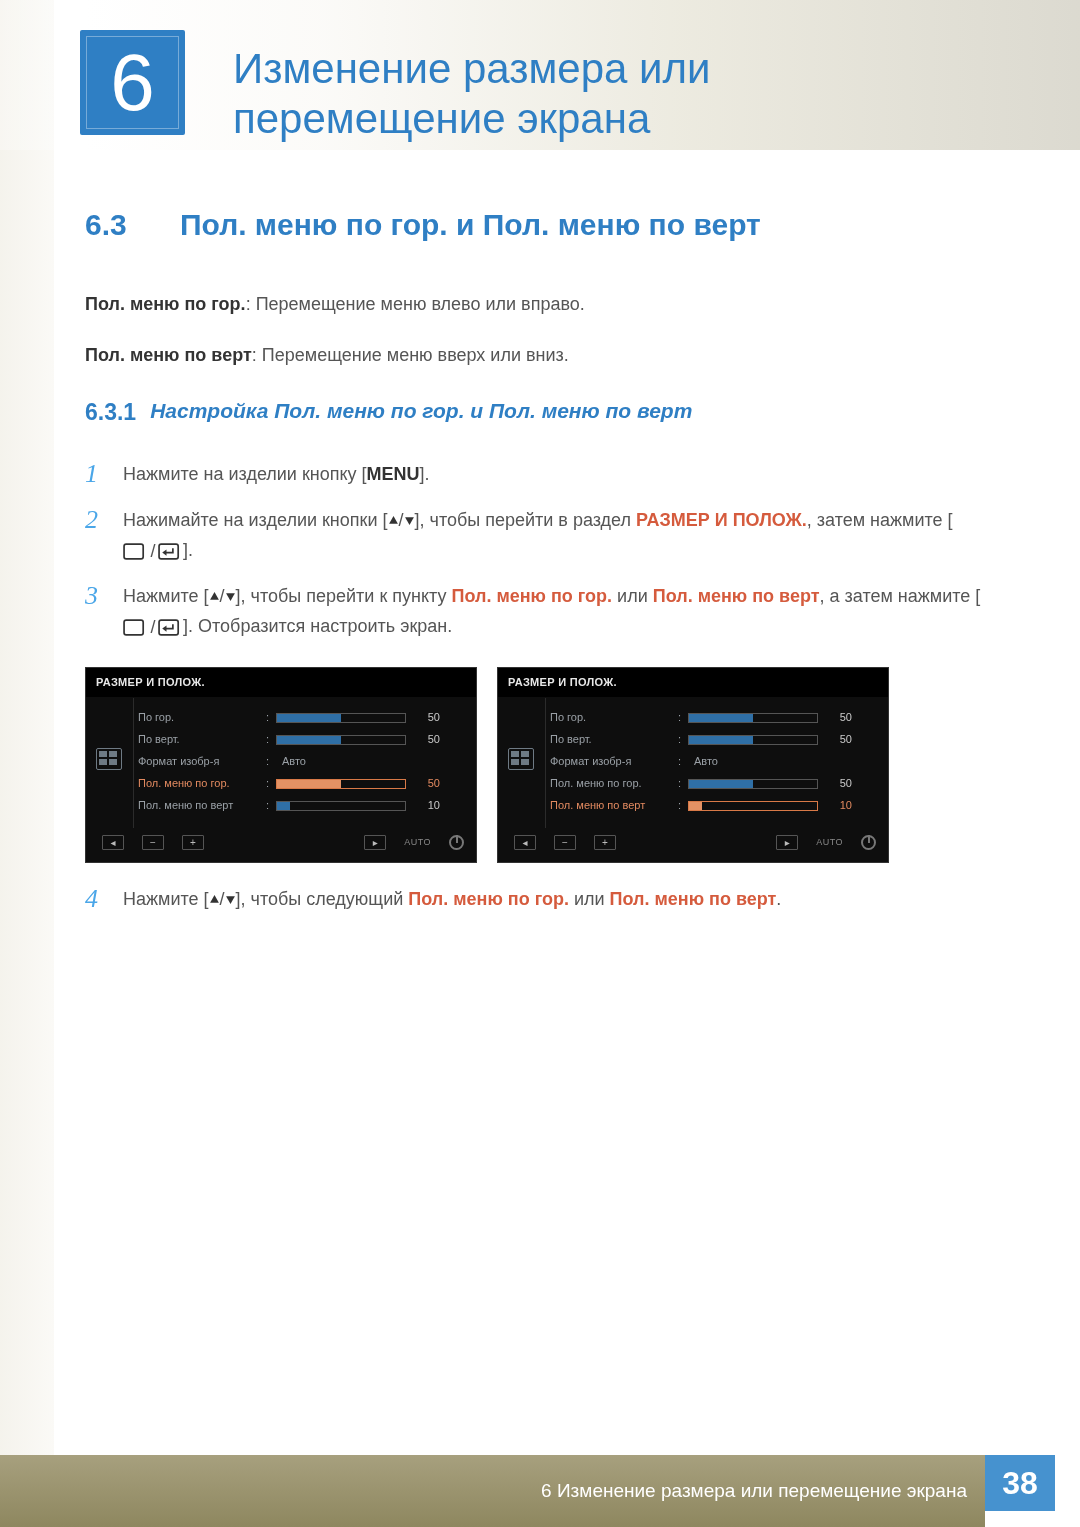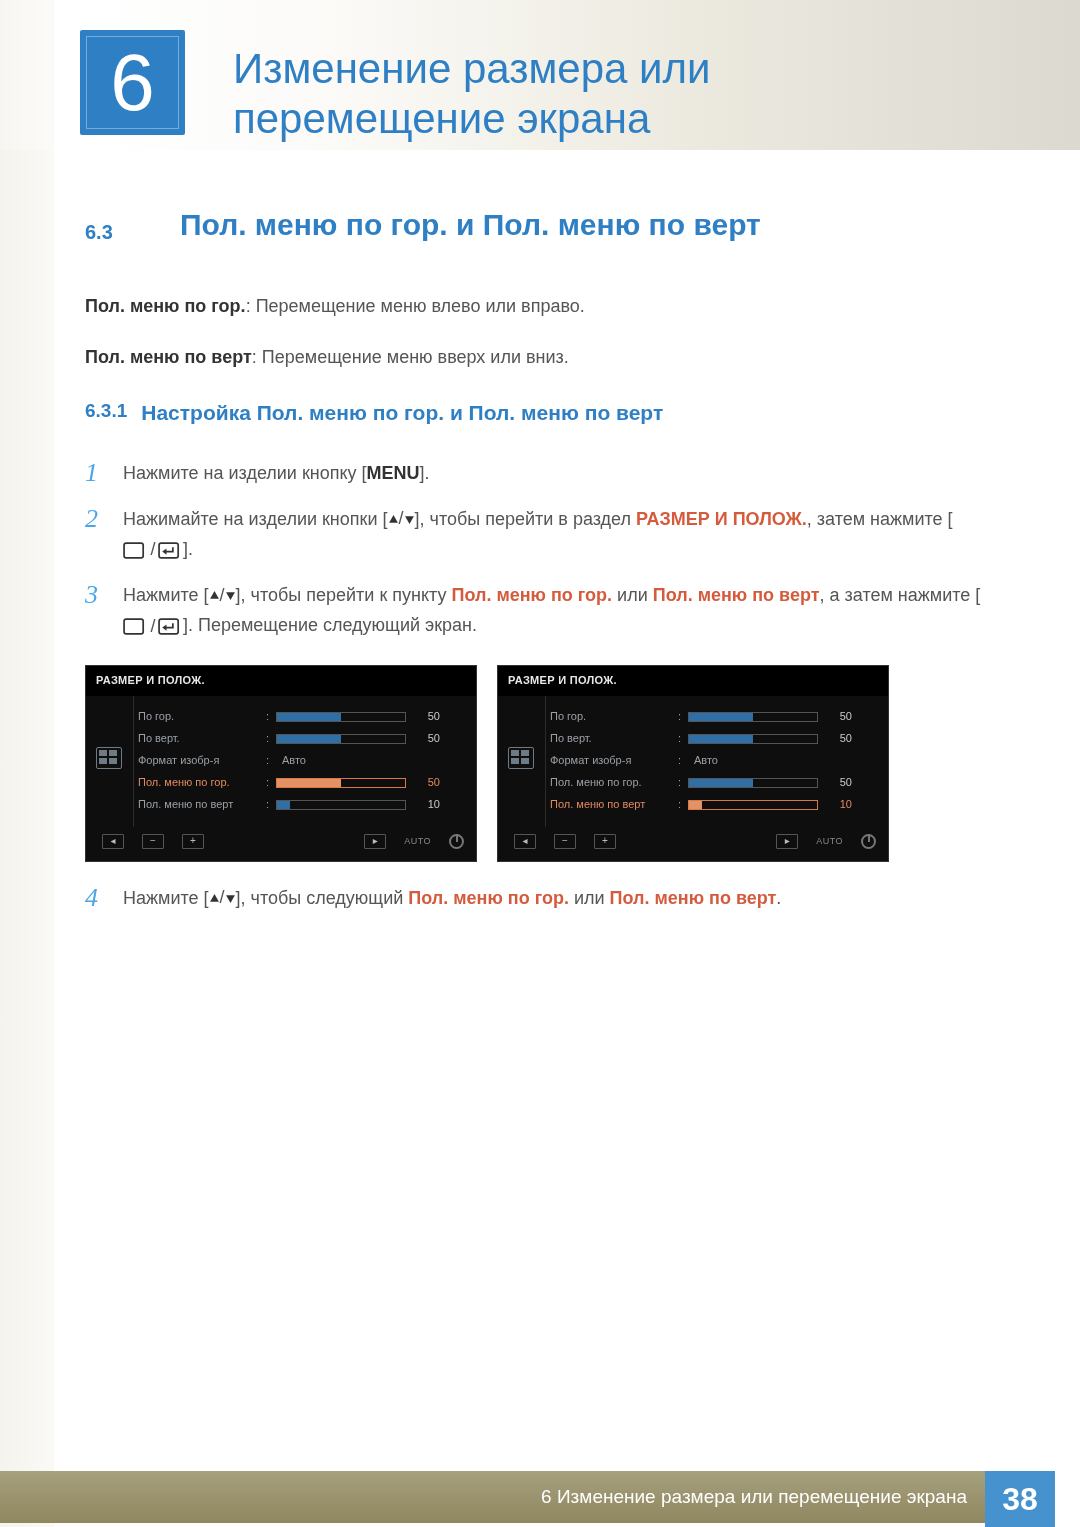--- a/index.html
+++ b/index.html
@@ -37,30 +37,30 @@
   .chapter-title {
     color:#2f7fc4; font-size:42px; font-weight:400; line-height:1.18;
     margin-left:48px; padding-top:14px; max-width:760px;
   }
 
   .content {
     flex:1; padding: 65px 85px 0 85px; position:relative; z-index:2;
   }
 
   .sec-63 { display:flex; align-items:flex-start; margin-bottom:48px; }
-  .sec-num { color:#2f7fc4; font-size:20px; font-weight:700; width:95px;margin-top:13px; }
+  .sec-num { color:#2f7fc4; font-size:30px; font-weight:700; width:95px; }
   .sec-title { color:#2f7fc4; font-size:30px; font-weight:700; }
 
   .body-block { font-size:18px; line-height:1.6; color:#555; }
   .body-block p { margin-bottom:22px; }
   .body-block p .lbl { color:#333; font-weight:700; }
 
   .sub-631 { display:flex; gap:14px; margin: 24px 0 30px 0; }
-  .sub-631 .n { color:#2f7fc4; font-size:19px; font-weight:700; }
-  .sub-631 .t { color:#2f7fc4; font-size:21px; font-weight:700; }
+  .sub-631 .n { color:#2f7fc4; font-size:23px; font-weight:700; }
+  .sub-631 .t { color:#2f7fc4; font-size:21px; font-weight:700;font-style:italic; }
 
   ol.steps { list-style:none; }
   ol.steps li { display:flex; align-items:flex-start; gap:16px; margin-bottom:16px; }
   ol.steps li .num { color:#4aa6e8; font-style:italic; font-family:Georgia,serif; font-size:26px; width:22px; flex:0 0 auto; line-height:1.1; }
   ol.steps li .txt { color:#555; font-size:18px; line-height:1.65; flex:1; }
   .txt .em-red { color:#d55b3d; font-weight:700; }
   .txt .btn-key { color:#333; font-weight:700; }
   .updown {
     display:inline-flex; align-items:center; gap:0; vertical-align:middle;
     position:relative; top:-1px;
@@ -128,21 +128,21 @@
     opacity:.55;
   }
   .footer-row {
     display:flex; align-items:stretch; justify-content:flex-end;
     position:relative; z-index:2;
   }
   .footer-breadcrumb {
     flex:1;
     background:linear-gradient(to bottom, #a7a07e 0%, #8e875f 100%);
     color:#fff; font-size:19px; display:flex; align-items:center; justify-content:flex-end;
-    padding:0 18px; height:52px;
+    padding:0 18px; height:72px;
   }
   .footer-pg {
     width:70px; height:56px; background:#4692cf; color:#fff; font-size:32px; font-weight:700;
     display:flex; align-items:center; justify-content:center;
   }
   .footer-end { width:25px; height:56px; background:#fff; }
 </style>
 </head>
 <body>
 
@@ -223,21 +223,21 @@
               </span><span>], чтобы перейти к пункту </span><span class="em-red">Пол. меню по гор.</span><span> или </span><span class="em-red">Пол. меню по верт</span><span>, а затем нажмите [</span><span class="keyglyph">
                 <svg viewBox="0 0 24 16">
                   <rect x="1" y="1" width="18" height="14" rx="2" fill="none" stroke="#333" stroke-width="1.6"></rect>
                 </svg>
                 <span>/</span>
                 <svg viewBox="0 0 24 16">
                   <rect x="1" y="1" width="18" height="14" rx="2" fill="none" stroke="#333" stroke-width="1.6"></rect>
                   <path d="M14 5v4H7" fill="none" stroke="#333" stroke-width="1.6"></path>
                   <polygon points="8,6 4,9 8,12" fill="#333"></polygon>
                 </svg>
-              </span><span>]. Перемещение следующий экран.</span>
+              </span><span>]. Отобразится настроить экран.</span>
           </span>
         </li>
       </ol>
 
       <div class="osd-wrap">
 
         <div class="osd">
           <div class="osd-title">РАЗМЕР И ПОЛОЖ.</div>
           <div class="osd-divider"></div>
           <div class="osd-body">

